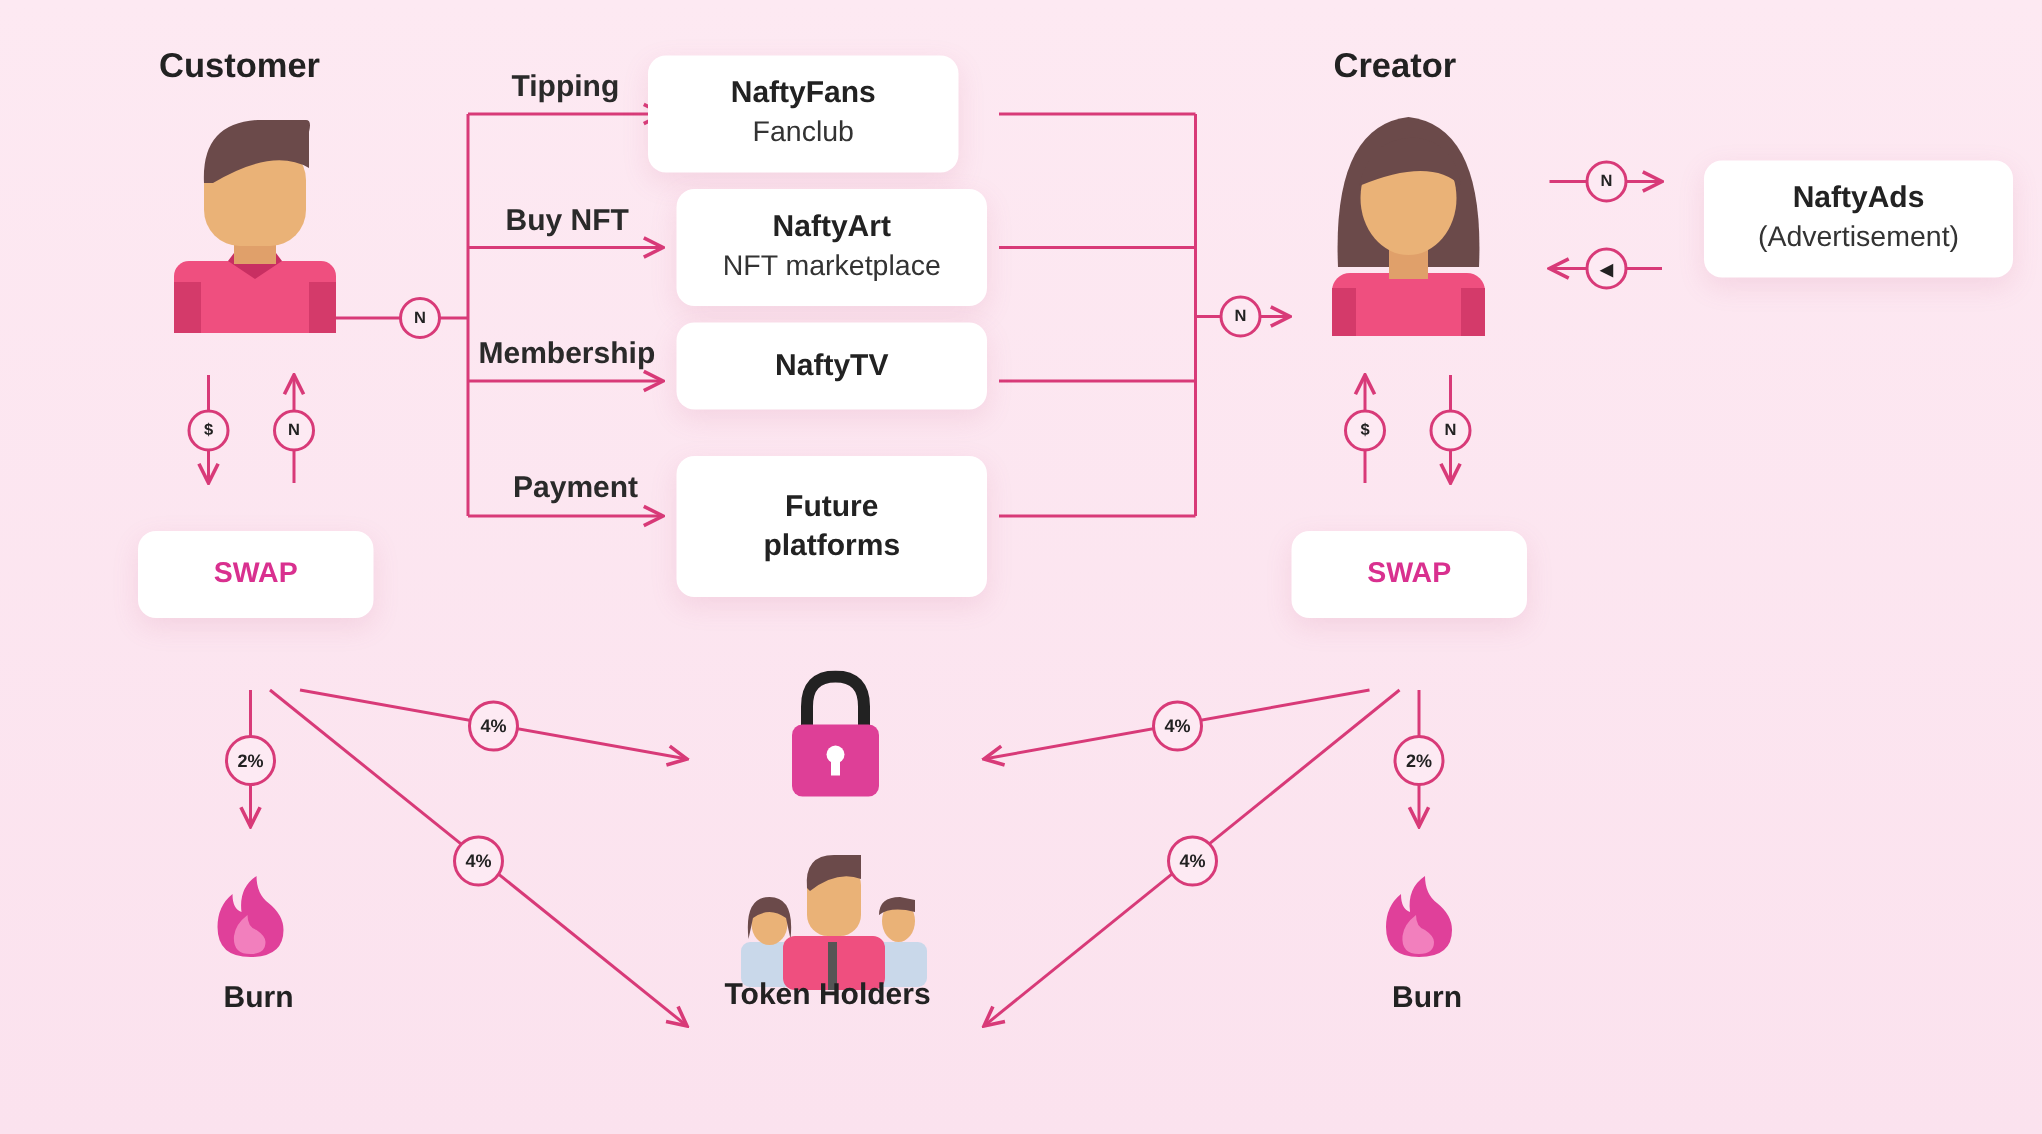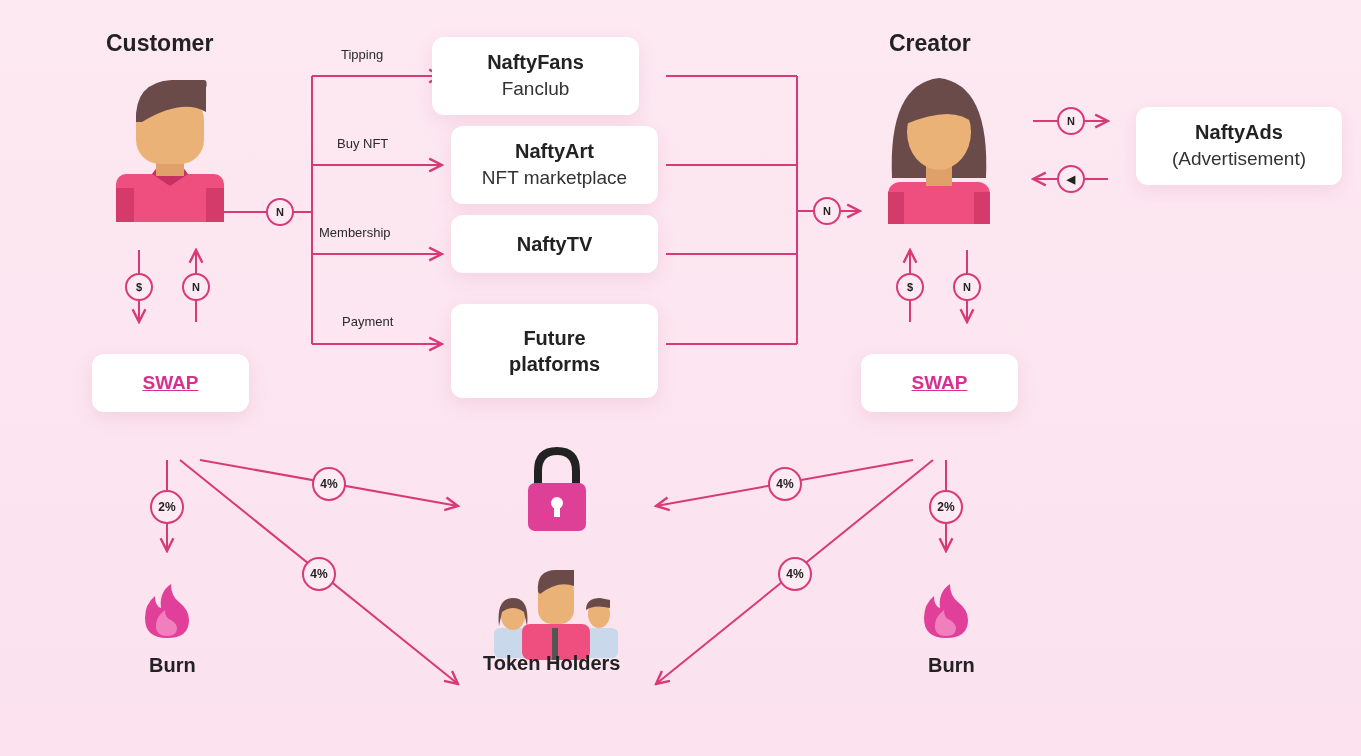--- a/index.html
+++ b/index.html
@@ -1,27 +1,27 @@
 <!DOCTYPE html>
 <html><head>
 <meta charset="utf-8">
 <style>
   html, body { margin:0; padding:0; }
   body { width:1361px; height:756px; overflow:hidden; background:#fce6f0; position:relative;
          font-family:"Liberation Sans", sans-serif; color:#222; }
   .bg { position:absolute; inset:0; background:linear-gradient(180deg,#fde9f2 0%,#fbe2ee 100%); }
   svg.lines { position:absolute; left:0; top:0; }
   .title { position:absolute; font-weight:bold; font-size:23px; color:#222; }
-  .lbl { position:absolute; font-weight:normal; font-size:13px; color:#2a2a2a; }
+  .lbl { position:absolute; font-weight:bold; font-size:20px; color:#2a2a2a; }
   .card { position:absolute; background:#fff; border-radius:12px; box-shadow:0 6px 18px rgba(200,100,140,0.15);
           display:flex; flex-direction:column; align-items:center; justify-content:center; text-align:center; }
   .card .nm { font-weight:bold; font-size:20px; color:#222; line-height:26px; }
   .card .sub { font-size:19px; color:#333; line-height:28px; }
   .swap { position:absolute; background:#fff; border-radius:12px; box-shadow:0 6px 18px rgba(200,100,140,0.15);
-          display:flex; align-items:center; justify-content:center; font-weight:bold; font-size:19px; color:#d9308f;text-decoration:underline; }
+          display:flex; align-items:center; justify-content:center; font-weight:bold; font-size:19px; color:#d9308f; }
   .badge { position:absolute; width:28px; height:28px; border-radius:50%; border:2px solid #d83a78; background:#fdeaf3;
            display:flex; align-items:center; justify-content:center; font-size:11px; font-weight:bold; color:#222; box-sizing:border-box; }
   .pct { width:34px; height:34px; font-size:12px; }
   .bot { position:absolute; font-weight:bold; font-size:20px; color:#222;margin-left:10px; }
 </style>
 </head>
 <body>
 <div class="bg"></div>
 
 <svg class="lines" width="1361" height="756">

